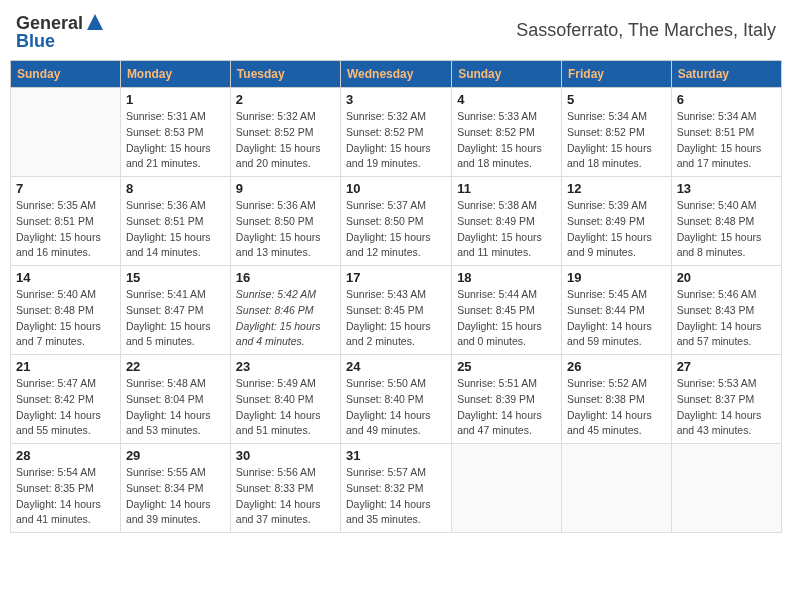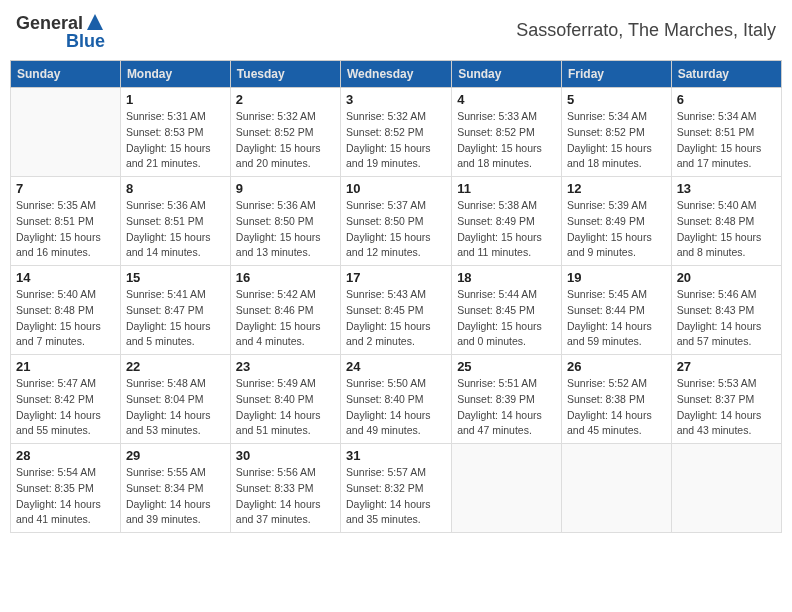--- a/index.html
+++ b/index.html
@@ -31,21 +31,21 @@
       color: #444;
       margin-top: 6px;
     }
     .calendar {
       width: 100%;
       border-collapse: collapse;
       font-size: 11px;
     }
     .calendar thead tr th {
       background: #1a5fa8;
-      color: #e5e5e5;
+      color: #fdba74;
       text-align: left;
       padding: 6px 6px;
       font-size: 12px;
       font-weight: bold;
       border: 1px solid #ccc;
     }
     .calendar tbody tr td {
       vertical-align: top;
       border: 1px solid #ddd;
       padding: 4px 5px;
@@ -63,21 +63,20 @@
       color: #444;
       font-size: 10.5px;
       line-height: 1.5;
     }
     .empty-cell {
       background: #f9f9f9;
     }
     .logo-wrapper {
       display: flex;
       align-items: center;
-      text-align: right;
     }
     .logo-text {
       display: flex;
       flex-direction: column;
       line-height: 1;
     }
   </style>
 </head>
 <body>
 
@@ -202,21 +201,21 @@
 Daylight: 15 hours and 7 minutes.</div>
         </td>
         <td>
           <span class="day-num">15</span>
           <div class="day-detail" style="white-space: pre-line;">Sunrise: 5:41 AM
 Sunset: 8:47 PM
 Daylight: 15 hours and 5 minutes.</div>
         </td>
         <td>
           <span class="day-num">16</span>
-          <div class="day-detail" style="white-space: pre-line;">Sunrise: 5:42 AM
+          <div class="day-detail" style="white-space: pre-line; font-style: italic;">Sunrise: 5:42 AM
 Sunset: 8:46 PM
 Daylight: 15 hours and 4 minutes.</div>
         </td>
         <td>
           <span class="day-num">17</span>
           <div class="day-detail" style="white-space: pre-line;">Sunrise: 5:43 AM
 Sunset: 8:45 PM
 Daylight: 15 hours and 2 minutes.</div>
         </td>
         <td>

